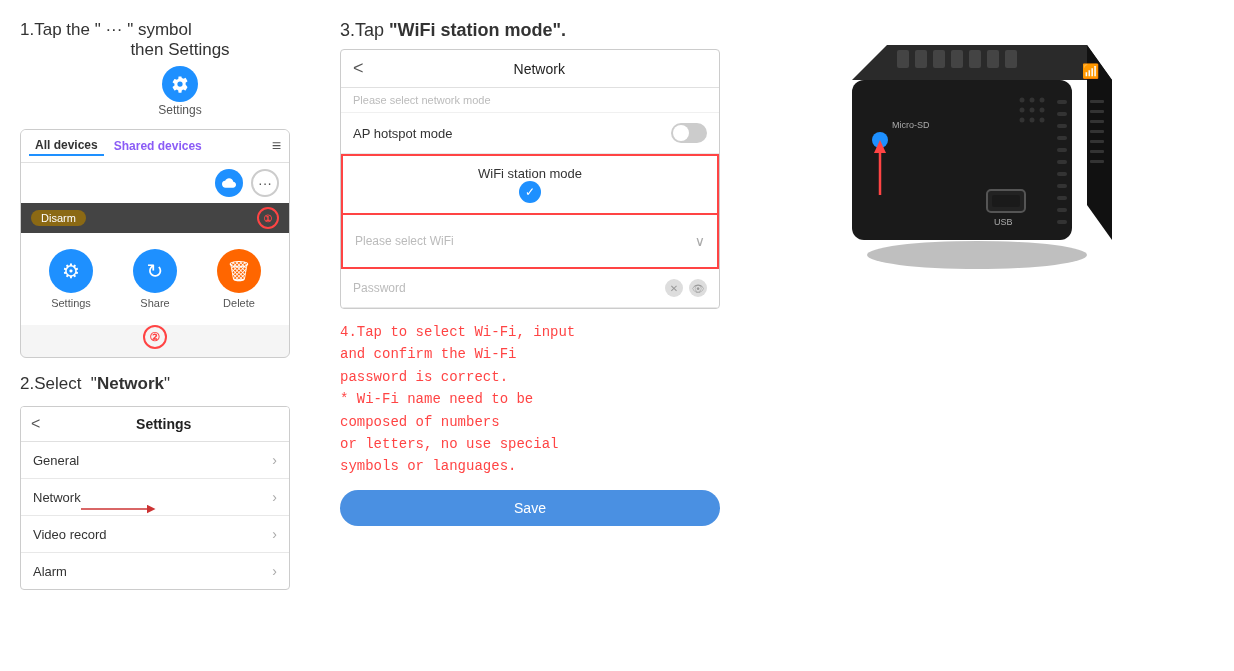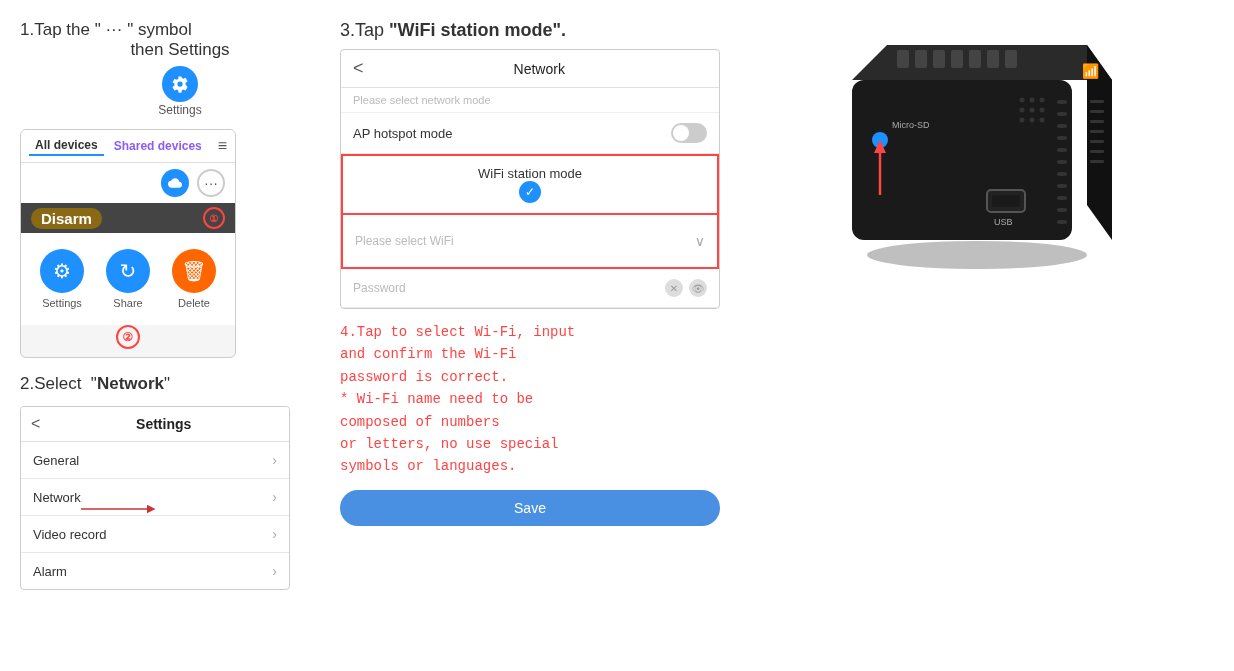--- a/index.html
+++ b/index.html
@@ -47,21 +47,21 @@
       font-size: 12px;
       color: #555;
     }
 
     
     .phone-mockup {
       border: 1.5px solid #ccc;
       border-radius: 6px;
       background: #f5f5f5;
       overflow: hidden;
-      width: 216px;
+      width: 270px;
     }
     .phone-tabs {
       display: flex;
       align-items: center;
       background: #fff;
       border-bottom: 1px solid #e0e0e0;
       padding: 6px 8px;
       gap: 4px;
     }
     .tab-item {
@@ -112,22 +112,21 @@
       padding: 4px 10px;
       display: flex;
       align-items: center;
       justify-content: space-between;
     }
     .banner-btn {
       background: #8B6914;
       color: #fff;
       border-radius: 12px;
       padding: 2px 10px;
-      font-size: 15px;
-      font-weight: bold;
+      font-size: 11px;
     }
     .banner-red-circle {
       width: 22px;
       height: 22px;
       border-radius: 50%;
       border: 2px solid #ff4444;
       display: flex;
       align-items: center;
       justify-content: center;
       font-size: 10px;

